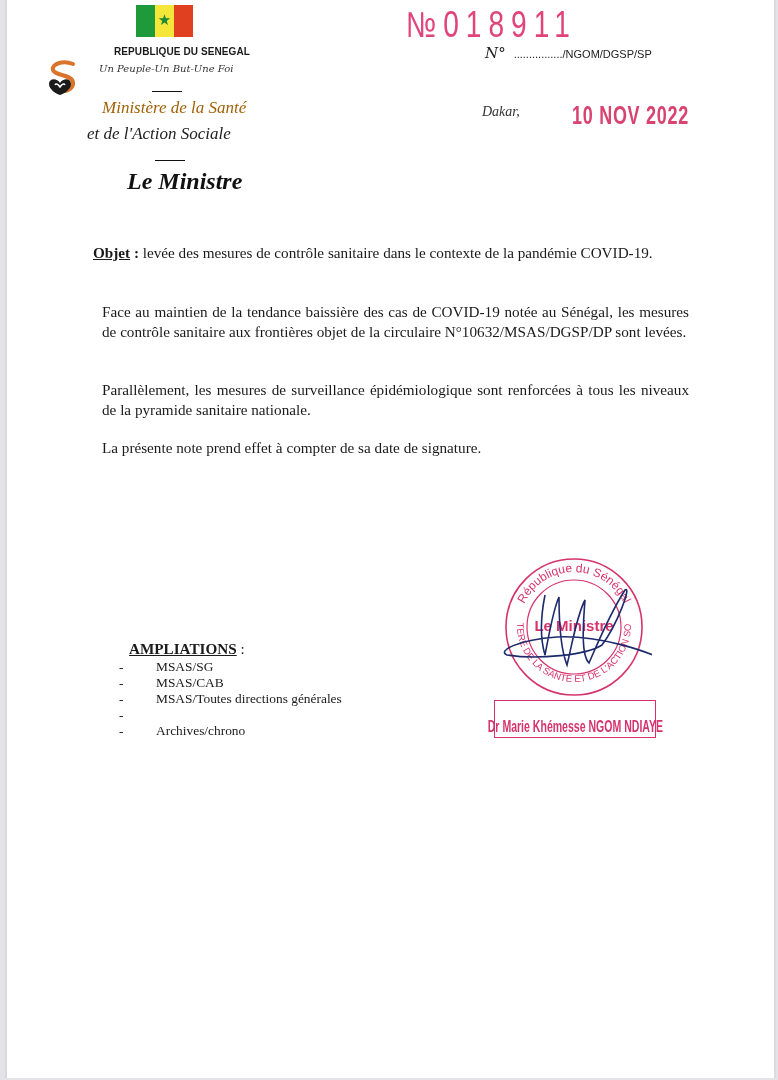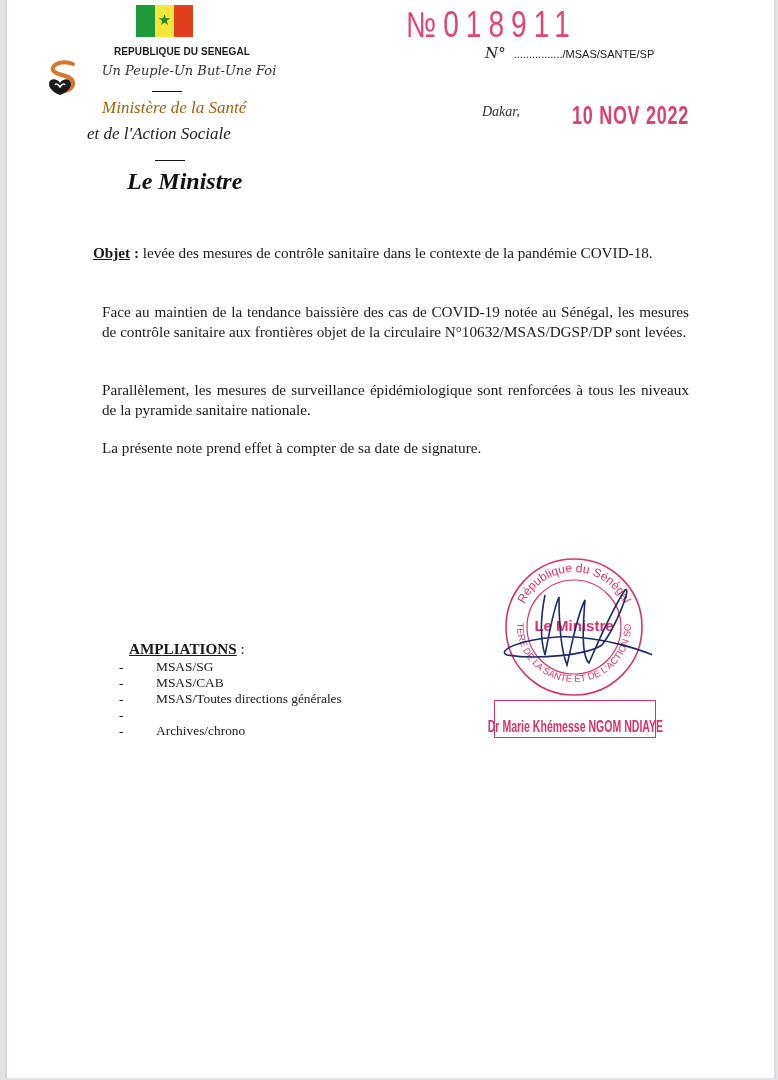--- a/index.html
+++ b/index.html
@@ -20,22 +20,22 @@
   
   .flag { left: 129px; top: 5px; width: 57px; height: 32px; display: flex; }
   .flag span { flex: 1; }
   .flag .g { background: #1f9a3a; }
   .flag .y { background: #f5e63a; position: relative; }
   .flag .r { background: #e0401f; }
   .flag .star { position: absolute; left: 50%; top: 50%; transform: translate(-50%,-52%);
     color: #1f8a34; font-size: 15px; line-height: 1; font-family: "DejaVu Sans", sans-serif; }
   .rep { left: 100px; top: 46px; width: 150px; text-align: center;
     font-family: Liberation Sans, sans-serif; font-size: 10px; font-weight: bold; letter-spacing: 0.1px; }
-  .motto { left: 92px; top: 63px; width: 180px; text-align: center;
-    font-family: "DejaVu Serif", serif; font-style: italic; font-size: 13px; color: #333; }
+  .motto { left: 92px; top: 63px; width: 180px; text-align: left;
+    font-family: "DejaVu Serif", serif; font-style: italic; font-size: 10px; color: #333; }
   .rule1 { left: 145px; top: 91px; width: 30px; height: 1px; background: #111; }
   .min1 { left: 95px; top: 98px; font-style: italic; font-size: 17px; color: #a16207; }
   .min2 { left: 80px; top: 124px; font-style: italic; font-size: 17px; color: #222; }
   .rule2 { left: 148px; top: 160px; width: 30px; height: 1px; background: #111; }
   .leminister { left: 120px; top: 168px; font-style: italic; font-weight: bold; font-size: 24px; color: #111; }
 
   .logo { left: 36px; top: 58px; width: 40px; height: 40px; }
   .stampno { left: 399px; top: 4px; font-family: "Liberation Sans", sans-serif; font-size: 36px;
     letter-spacing: 9px; color: #e0447a; transform: scaleX(0.78); transform-origin: left top; }
   .refline { left: 478px; top: 44px; font-family: "Liberation Sans", sans-serif; font-size: 11px; color: #222; }
@@ -89,27 +89,27 @@
   <div class="abs leminister">Le Ministre</div>
 
   <svg class="abs logo" viewBox="0 0 40 40">
     <path d="M30 6 C20 2 8 6 10 12 C12 18 28 16 30 24 C31 29 26 33 20 33" fill="none" stroke="#d9742a" stroke-width="4" stroke-linecap="round"></path>
     <path d="M6 26 C6 20 14 20 17 25 C20 20 28 20 28 26 C28 32 20 36 17 37 C14 36 6 32 6 26 Z" fill="#1a1a1a"></path>
     <path d="M12 27 C13 25 15 26 17 29 C19 26 21 25 22 27" fill="none" stroke="#fff" stroke-width="1.5"></path>
   </svg>
 
   <div class="abs stampno">№018911</div>
   <div class="abs refline">
-    <span class="n">N°</span><span>................</span><span>/MSAS/SANTE/SP</span>
+    <span class="n">N°</span><span>................</span><span>/NGOM/DGSP/SP</span>
   </div>
   <div class="abs dakar">Dakar,</div>
   <div class="abs datestamp">10 NOV 2022</div>
 
   <div class="abs objet">
-    <b>Objet</b><b style="text-decoration:none"> : </b><span>levée des mesures de contrôle sanitaire dans le contexte de la pandémie COVID-18.</span>
+    <b>Objet</b><b style="text-decoration:none"> : </b><span>levée des mesures de contrôle sanitaire dans le contexte de la pandémie COVID-19.</span>
   </div>
 
   <div class="abs para p1">Face au maintien de la tendance baissière des cas de COVID-19 notée au Sénégal, les mesures de contrôle sanitaire aux frontières objet de la circulaire N°10632/MSAS/DGSP/DP sont levées.</div>
   <div class="abs para p2">Parallèlement, les mesures de surveillance épidémiologique sont renforcées à tous les niveaux de la pyramide sanitaire nationale.</div>
   <div class="abs para p3">La présente note prend effet à compter de sa date de signature.</div>
 
 
   <div class="abs amp-title">
     <u>AMPLIATIONS</u><span style="font-weight:normal"> :</span>
   </div>

